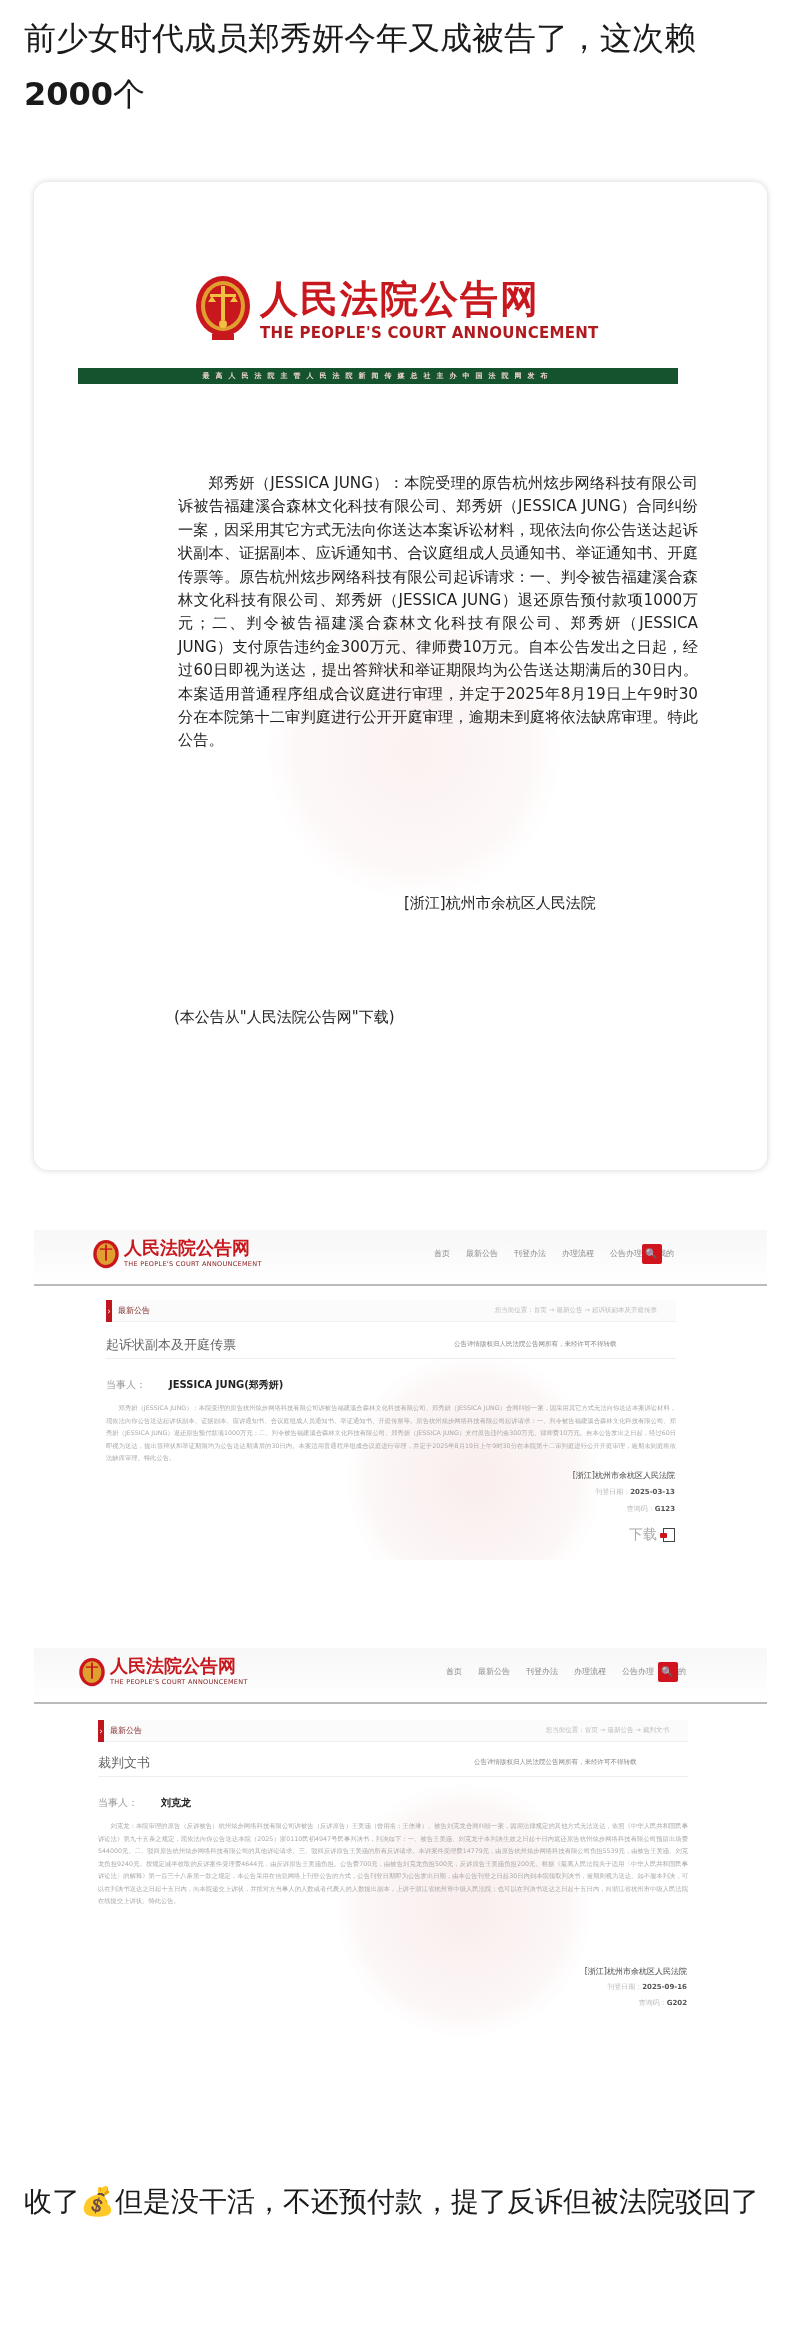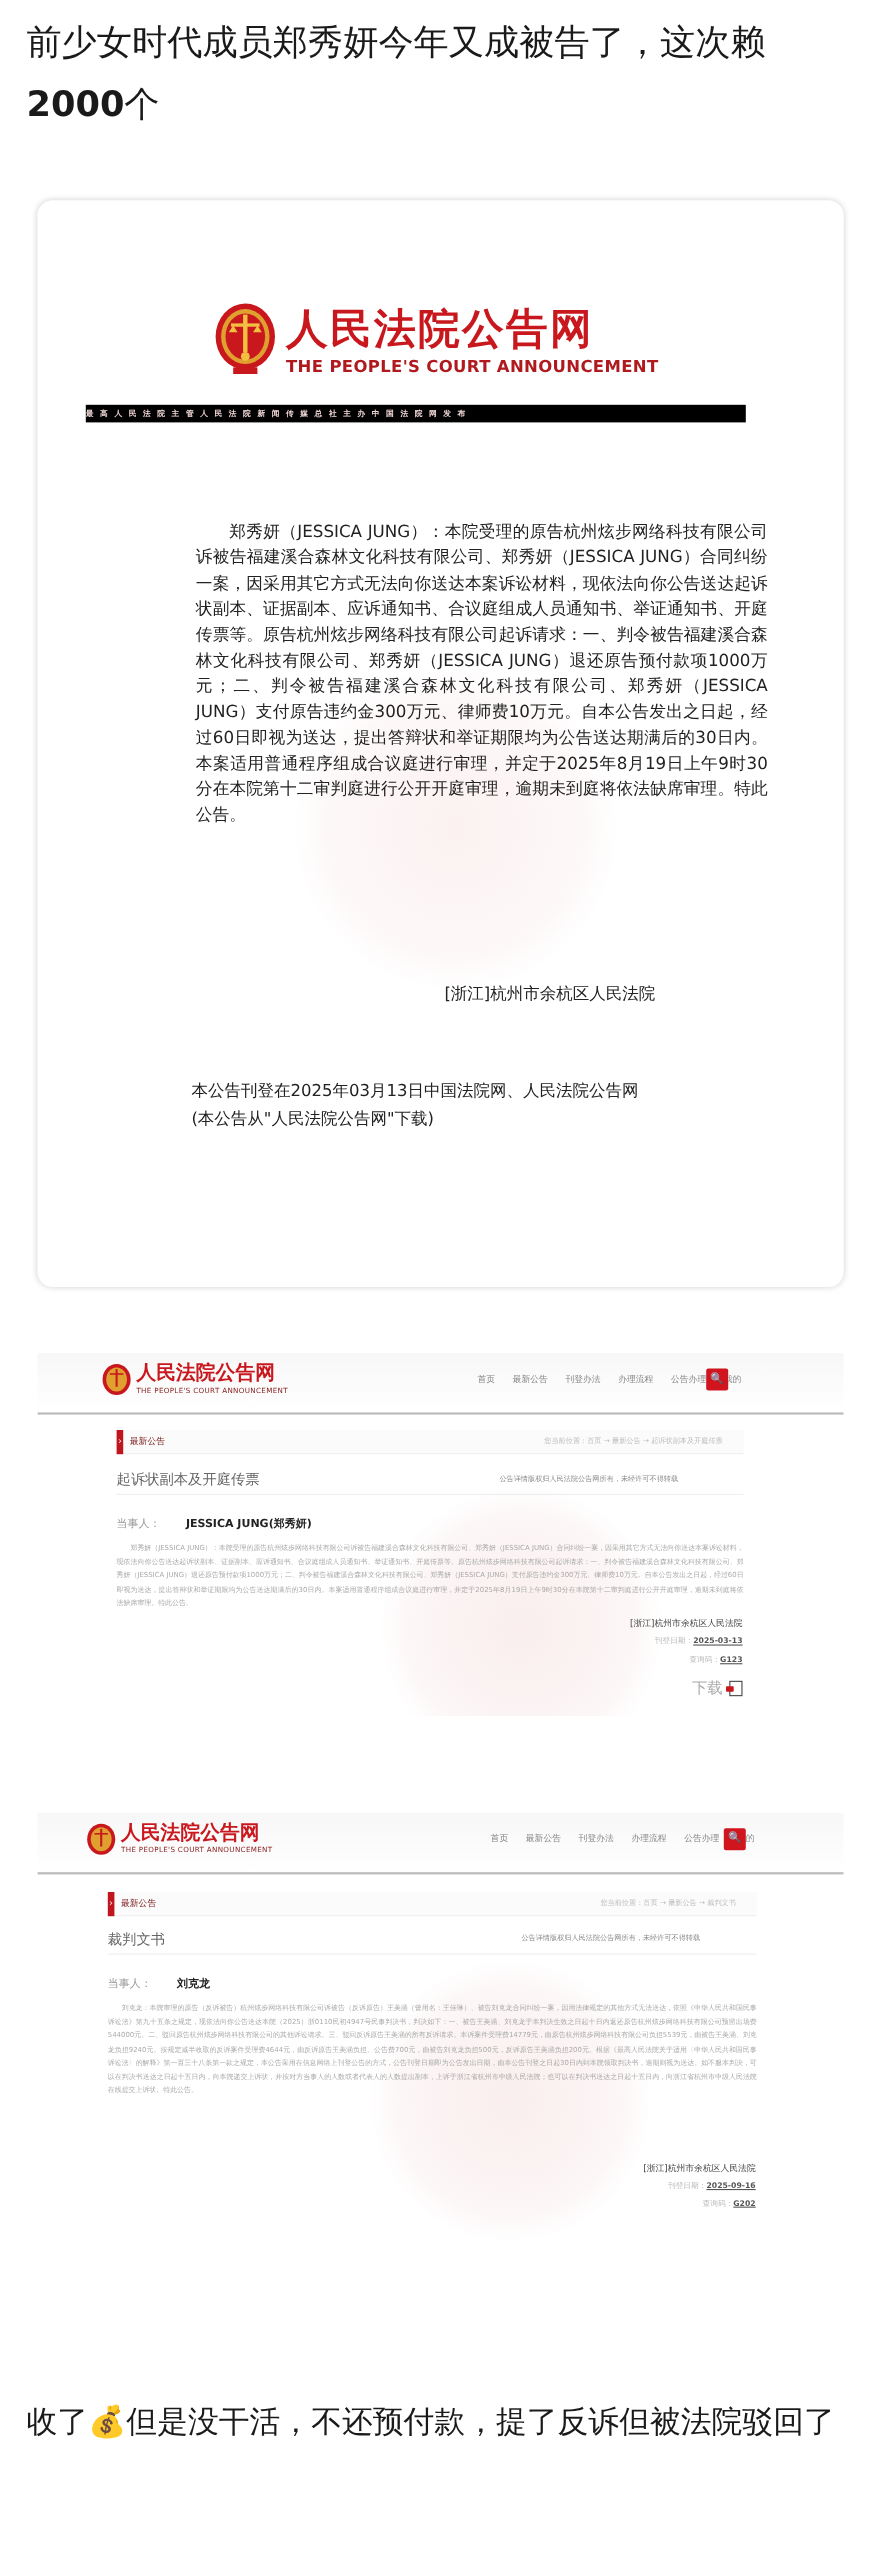--- a/index.html
+++ b/index.html
@@ -8,21 +8,21 @@
 
   .post-title { position: absolute; left: 24px; top: 10px; width: 760px; font-size: 32px; line-height: 56px; color: #1a1a1a; }
   .post-title b { font-weight: bold; }
 
   
   .img1 { position: absolute; left: 34px; top: 182px; width: 733px; height: 988px; background: #fff; border-radius: 14px; box-shadow: 0 0 6px rgba(0,0,0,0.18); overflow: hidden; }
   .logo-wrap { position: absolute; left: 160px; top: 90px; width: 420px; height: 80px; }
   .emblem { position: absolute; left: 0; top: 0; width: 58px; height: 72px; }
   .logo-cn { position: absolute; left: 66px; top: 2px; font-size: 38px; font-weight: bold; color: #c8181e; letter-spacing: 2px; white-space: nowrap; }
   .logo-en { position: absolute; left: 66px; top: 52px; font-size: 15px; font-weight: bold; color: #b01a1e; letter-spacing: 0.3px; white-space: nowrap; }
-  .red-bar { position: absolute; left: 44px; top: 186px; width: 600px; height: 16px; background: #000000; color: #f3d8d8; font-size: 7px; line-height: 16px; font-weight: bold; display: flex; justify-content: flex-start; letter-spacing: 6px; }
+  .red-bar { position: absolute; left: 44px; top: 186px; width: 600px; height: 16px; background: #14532d; color: #f3d8d8; font-size: 7px; line-height: 16px; font-weight: bold; display: flex; justify-content: center; letter-spacing: 6px; }
   .notice-title { position: absolute; left: 0; right: 0; top: 242px; text-align: center; font-size: 21px; color: #1a1a1a; }
   .notice-body { position: absolute; left: 144px; top: 290px; width: 520px; font-size: 15.2px; line-height: 23.4px; color: #222; text-indent: 2em; text-align: justify; }
   .watermark { position: absolute; left: 230px; top: 420px; width: 300px; height: 300px; border-radius: 50%; background: radial-gradient(circle, rgba(220,120,120,0.10) 0%, rgba(220,120,120,0.05) 55%, rgba(255,255,255,0) 70%); }
   .court-sign { position: absolute; left: 370px; top: 712px; font-size: 15px; color: #222; }
   .seal { position: absolute; left: 310px; top: 712px; width: 120px; height: 120px; border: 3px solid rgba(205,40,45,0.75); border-radius: 50%; }
   .seal-star { position: absolute; left: 40px; top: 34px; font-size: 38px; color: rgba(220,30,30,0.85); line-height: 38px; }
   .seal-top { position: absolute; left: 10px; top: 8px; width: 100px; text-align: center; font-size: 11px; color: rgba(200,40,45,0.7); }
   .seal-bottom { position: absolute; left: 20px; top: 82px; width: 80px; text-align: center; font-size: 12px; color: rgba(200,40,45,0.7); }
   .pub-line1 { position: absolute; left: 140px; top: 800px; font-size: 15px; color: #222; white-space: nowrap; }
   .pub-line2 { position: absolute; left: 140px; top: 826px; font-size: 15px; color: #222; white-space: nowrap; }
@@ -44,21 +44,21 @@
   .bc-path { position: absolute; right: 19px; top: 6px; font-size: 6.5px; color: #bbb; white-space: nowrap; }
   .doc-title { position: absolute; font-size: 13px; color: #666; }
   .doc-note { position: absolute; font-size: 6.5px; color: #888; white-space: nowrap; }
   .doc-rule { position: absolute; height: 1px; background: #eee; }
   .party { position: absolute; font-size: 10px; color: #999; white-space: nowrap; }
   .party b { color: #222; font-weight: bold; padding-left: 23px; }
   .doc-body { position: absolute; font-size: 6.3px; line-height: 12.5px; color: #aaa; text-indent: 2em; text-align: justify; }
   .s-watermark { position: absolute; width: 260px; height: 260px; border-radius: 50%; background: radial-gradient(circle, rgba(210,110,110,0.12) 0%, rgba(210,110,110,0.06) 55%, rgba(255,255,255,0) 70%); }
   .meta-court { position: absolute; font-size: 8px; color: #444; white-space: nowrap; text-align: right; }
   .meta-row { position: absolute; font-size: 7px; color: #bbb; white-space: nowrap; text-align: right; }
-  .meta-row b { color: #555; font-weight: bold; text-decoration: underline; }
+  .meta-row b { color: #555; font-weight: bold; }
   .download { position: absolute; font-size: 14px; color: #aaa; white-space: nowrap; }
   .pdf-icon { display: inline-block; width: 12px; height: 14px; border: 1px solid #444; background: #fff; position: relative; vertical-align: middle; margin-left: 6px; }
   .pdf-icon::before { content: ""; position: absolute; left: -4px; top: 4px; width: 7px; height: 5px; background: #c8181e; border-radius: 1px; }
 
   .post-footer { position: absolute; left: 24px; top: 2170px; width: 760px; font-size: 28px; line-height: 64px; color: #1a1a1a; }
 </style>
 </head>
 <body>
 
 <div class="post-title">
@@ -81,21 +81,20 @@
     <div class="logo-en">THE PEOPLE'S COURT ANNOUNCEMENT</div>
   </div>
   <div class="red-bar">
     <span>最高人民法院主管</span>
     <span>人民法院新闻传媒总社主办</span>
     <span>中国法院网发布</span>
   </div>
   <div class="watermark"></div>
   <div class="notice-body">郑秀妍（JESSICA JUNG）：本院受理的原告杭州炫步网络科技有限公司诉被告福建溪合森林文化科技有限公司、郑秀妍（JESSICA JUNG）合同纠纷一案，因采用其它方式无法向你送达本案诉讼材料，现依法向你公告送达起诉状副本、证据副本、应诉通知书、合议庭组成人员通知书、举证通知书、开庭传票等。原告杭州炫步网络科技有限公司起诉请求：一、判令被告福建溪合森林文化科技有限公司、郑秀妍（JESSICA JUNG）退还原告预付款项1000万元；二、判令被告福建溪合森林文化科技有限公司、郑秀妍（JESSICA JUNG）支付原告违约金300万元、律师费10万元。自本公告发出之日起，经过60日即视为送达，提出答辩状和举证期限均为公告送达期满后的30日内。本案适用普通程序组成合议庭进行审理，并定于2025年8月19日上午9时30分在本院第十二审判庭进行公开开庭审理，逾期未到庭将依法缺席审理。特此公告。</div>
   <div class="court-sign">[浙江]杭州市余杭区人民法院</div>
-  <div class="pub-line1">本公告刊登在2025年03月13日中国法院网、人民法院公告网</div>
   <div class="pub-line2">(本公告从"人民法院公告网"下载)</div>
 </div>
 
 <div class="site site2">
   <div class="site-header">
     <svg class="s-emblem" style="left:58px" viewBox="0 0 58 72">
       <ellipse cx="29" cy="34" rx="27" ry="30" fill="#c8181e"></ellipse>
         <ellipse cx="29" cy="34" rx="20" ry="23" fill="#e0a030"></ellipse>
         <rect x="27" y="14" width="4" height="34" fill="#c8181e"></rect>
         <rect x="16" y="22" width="26" height="3" fill="#c8181e"></rect>

